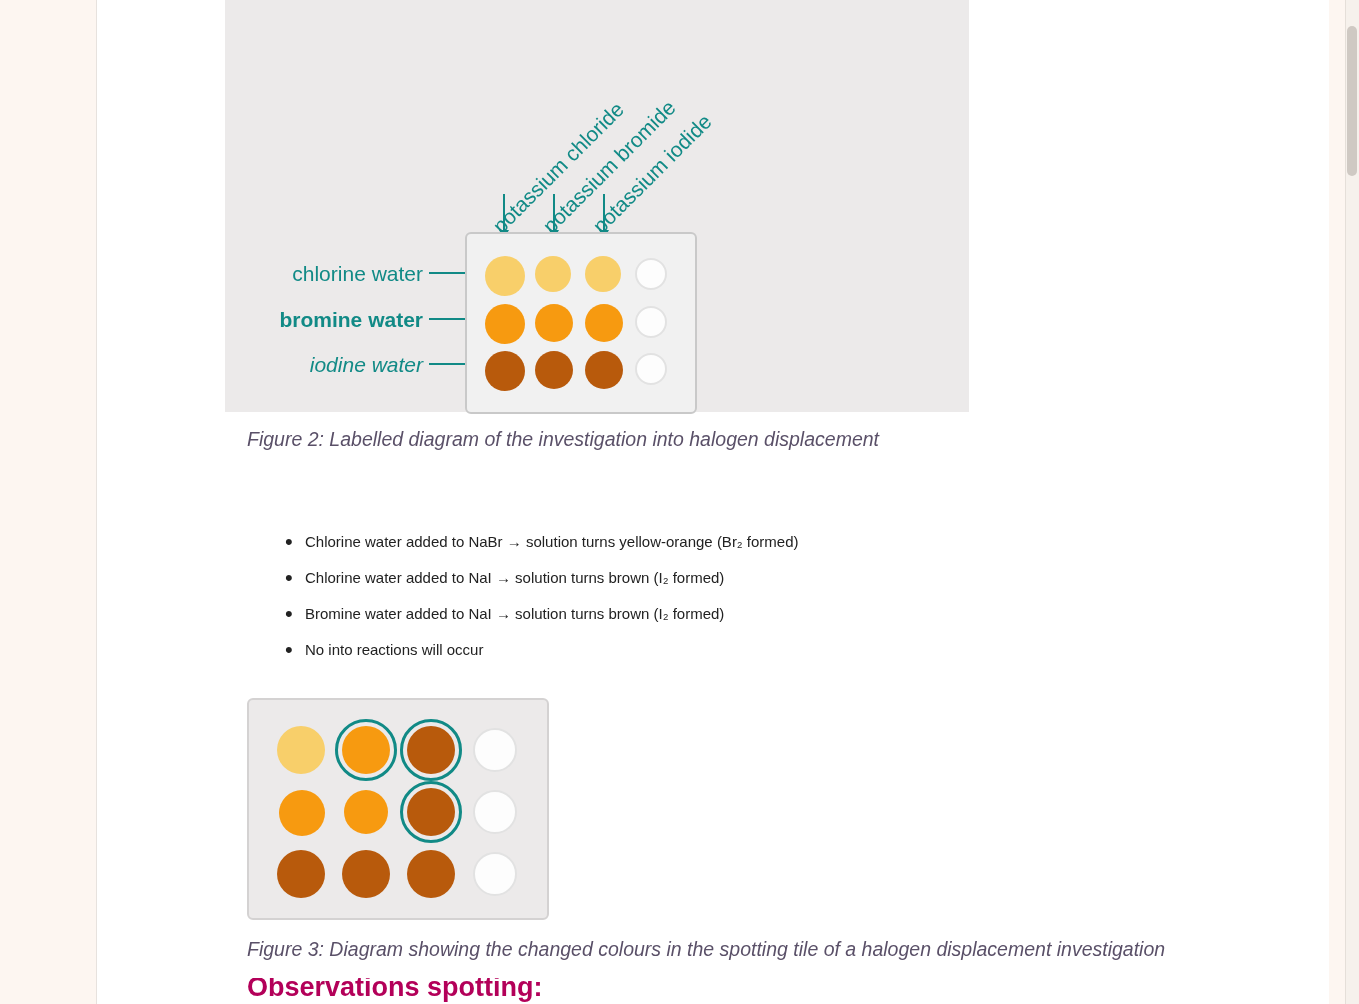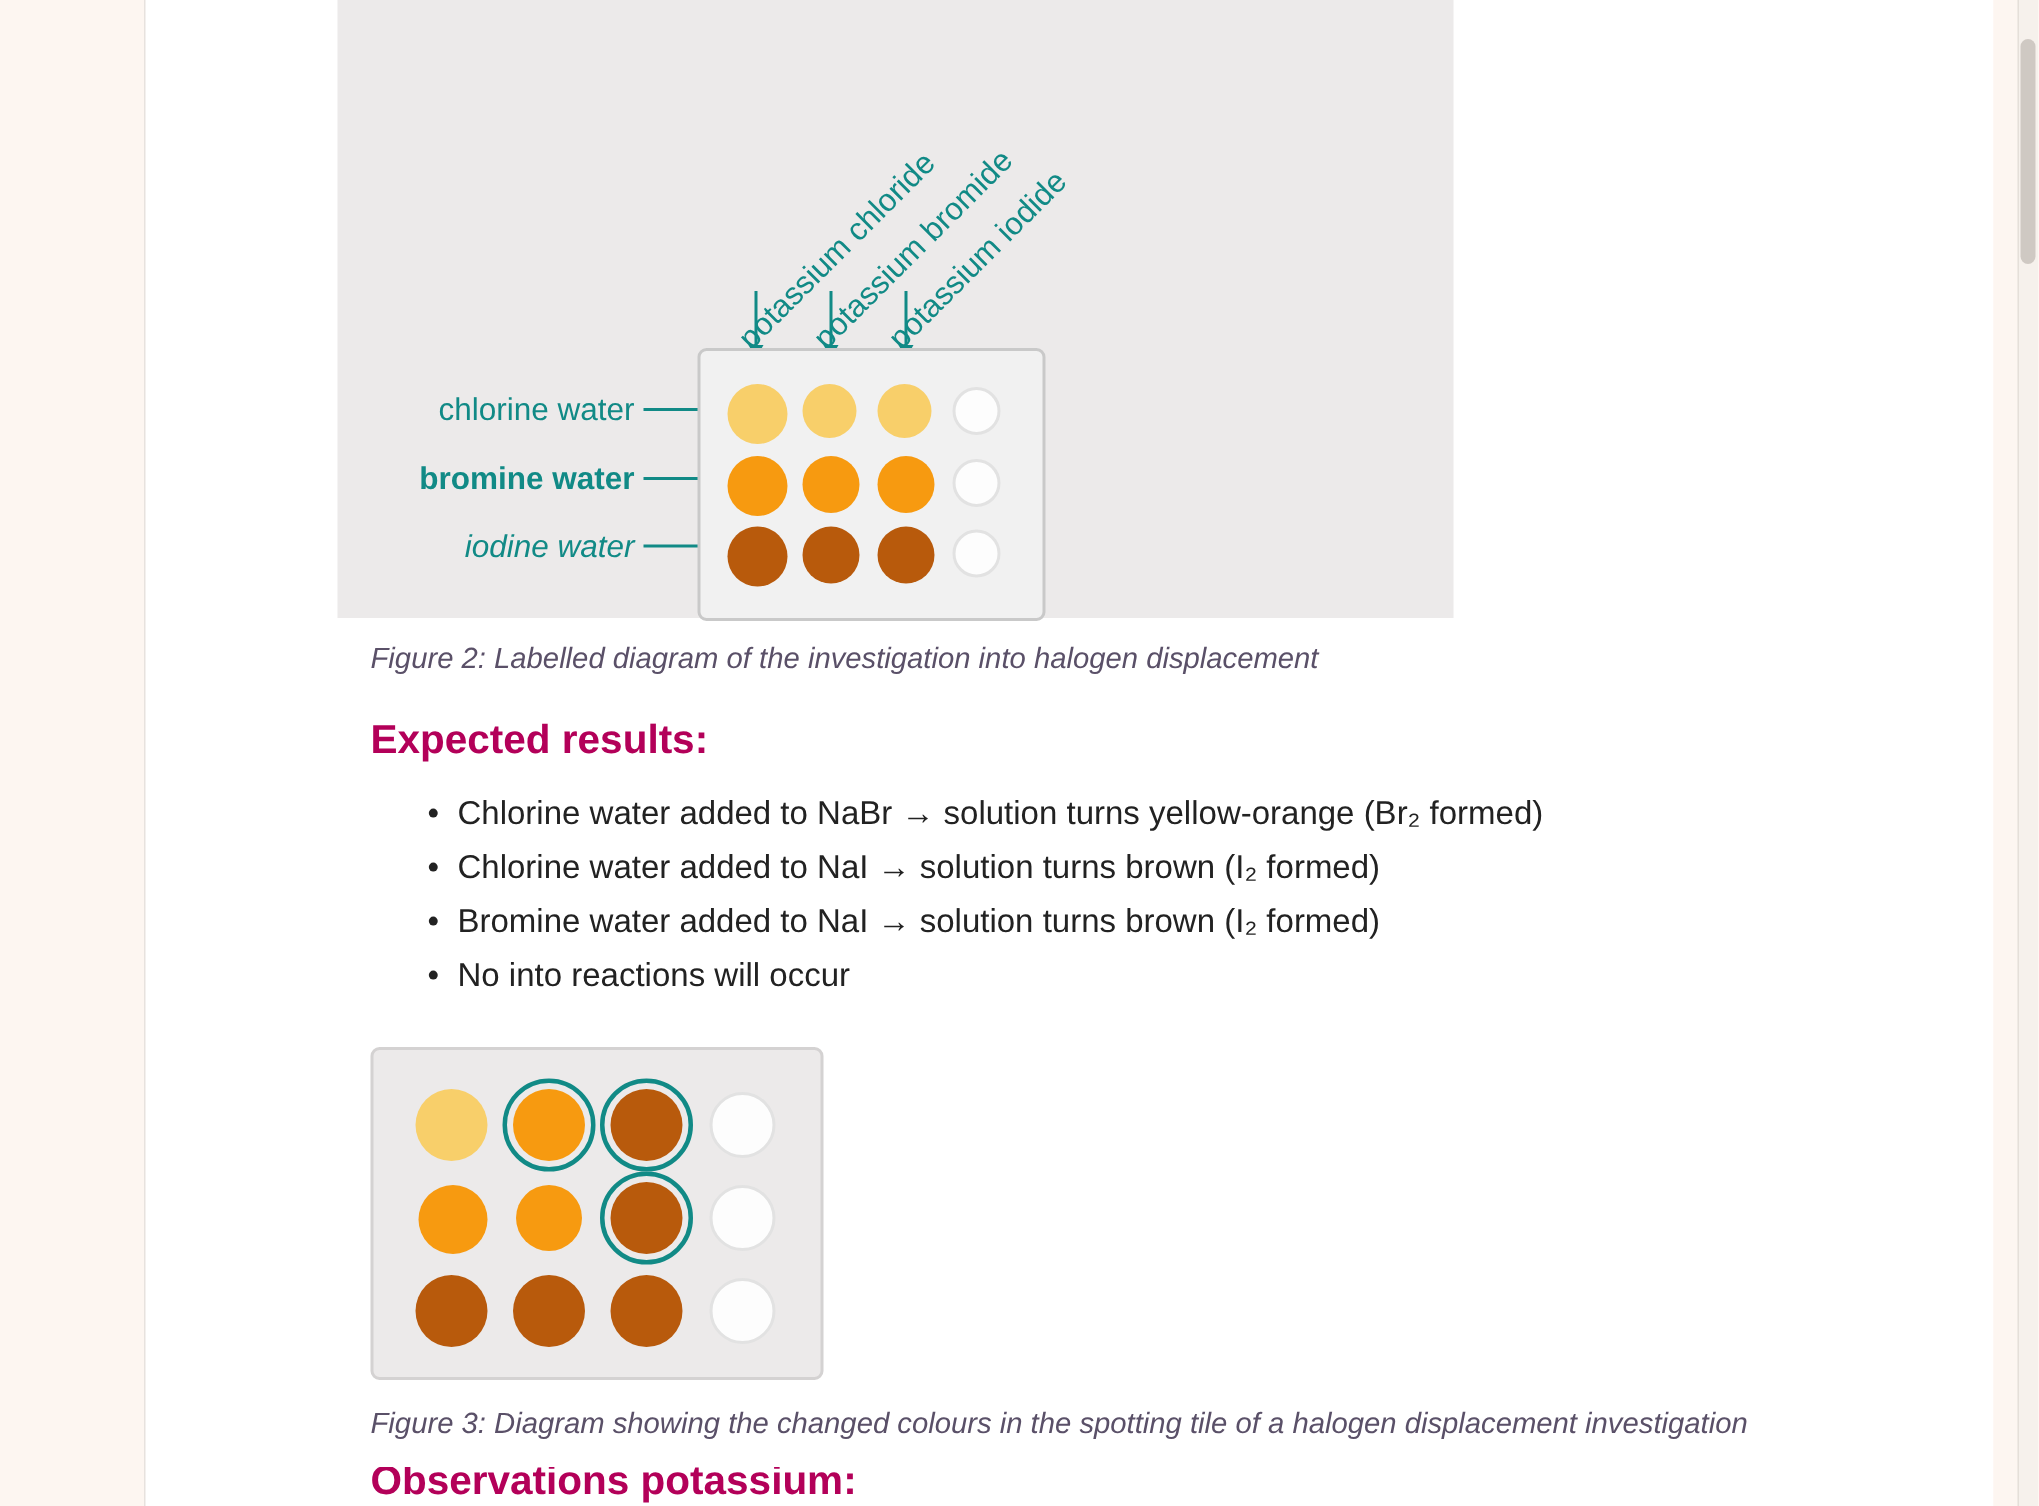--- a/index.html
+++ b/index.html
@@ -164,21 +164,21 @@
   }
 
   ul.results {
     position: absolute;
     left: 168px;
     top: 524px;
     margin: 0;
     padding: 0 0 0 24px;
     list-style: none;
     color: #222;
-    font-size: 22px;
+    font-size: 15px;
     line-height: 36px;
   }
   ul.results li {
     position: relative;
     padding-left: 16px;
     white-space: nowrap;
   }
   ul.results li::before {
     content: "•";
     position: absolute;
@@ -259,21 +259,20 @@
 
         <div class="well" id="f2w20" style="left: 18px; top: 117px; width: 40px; height: 40px; background: rgb(184, 90, 12);"></div>
         <div class="well" id="f2w21" style="left: 68px; top: 117px; width: 38px; height: 38px; background: rgb(184, 90, 12);"></div>
         <div class="well" id="f2w22" style="left: 118px; top: 117px; width: 38px; height: 38px; background: rgb(184, 90, 12);"></div>
         <div class="well well-empty" style="left:168px;top:119px; width:32px; height:32px;"></div>
       </div>
     </div>
 
     <div class="fig-caption" style="left:150px; top:428px;">Figure 2: Labelled diagram of the investigation into halogen displacement</div>
 
-    <div class="section-h" style="left:150px; top:478px;">Expected results:</div>
 
     <ul class="results">
       <li>Chlorine water added to NaBr → solution turns yellow-orange (Br₂ formed)</li>
       <li>Chlorine water added to NaI → solution turns brown (I₂ formed)</li>
       <li>Bromine water added to NaI → solution turns brown (I₂ formed)</li>
       <li>No into reactions will occur</li>
     </ul>
 
     <div class="fig3-tile">
 
@@ -293,21 +292,21 @@
       <div class="well well-empty" style="left:224px; top:152px; width:44px; height:44px;"></div>
 
       <div class="ring" style="left: 86px; top: 19px; width: 62px; height: 62px; border-color: rgb(17, 138, 134);"></div>
       <div class="ring" style="left: 151px; top: 19px; width: 62px; height: 62px; border-color: rgb(17, 138, 134);"></div>
       <div class="ring" style="left: 151px; top: 81px; width: 62px; height: 62px; border-color: rgb(17, 138, 134);"></div>
     </div>
 
     <div class="fig-caption" style="left:150px; top:938px;">Figure 3: Diagram showing the changed colours in the spotting tile of a halogen displacement investigation</div>
 
     <div class="bottom-clip">
-      <div class="section-h" style="left:0; top:-6px; position:relative;">Observations potassium:</div>
+      <div class="section-h" style="left:0; top:-6px; position:relative;">Observations spotting:</div>
     </div>
 
   </div>
 
   <div class="right-gutter"></div>
   <div class="scrollbar-track"></div>
   <div class="scrollbar-thumb"></div>
 
 </div>
 

